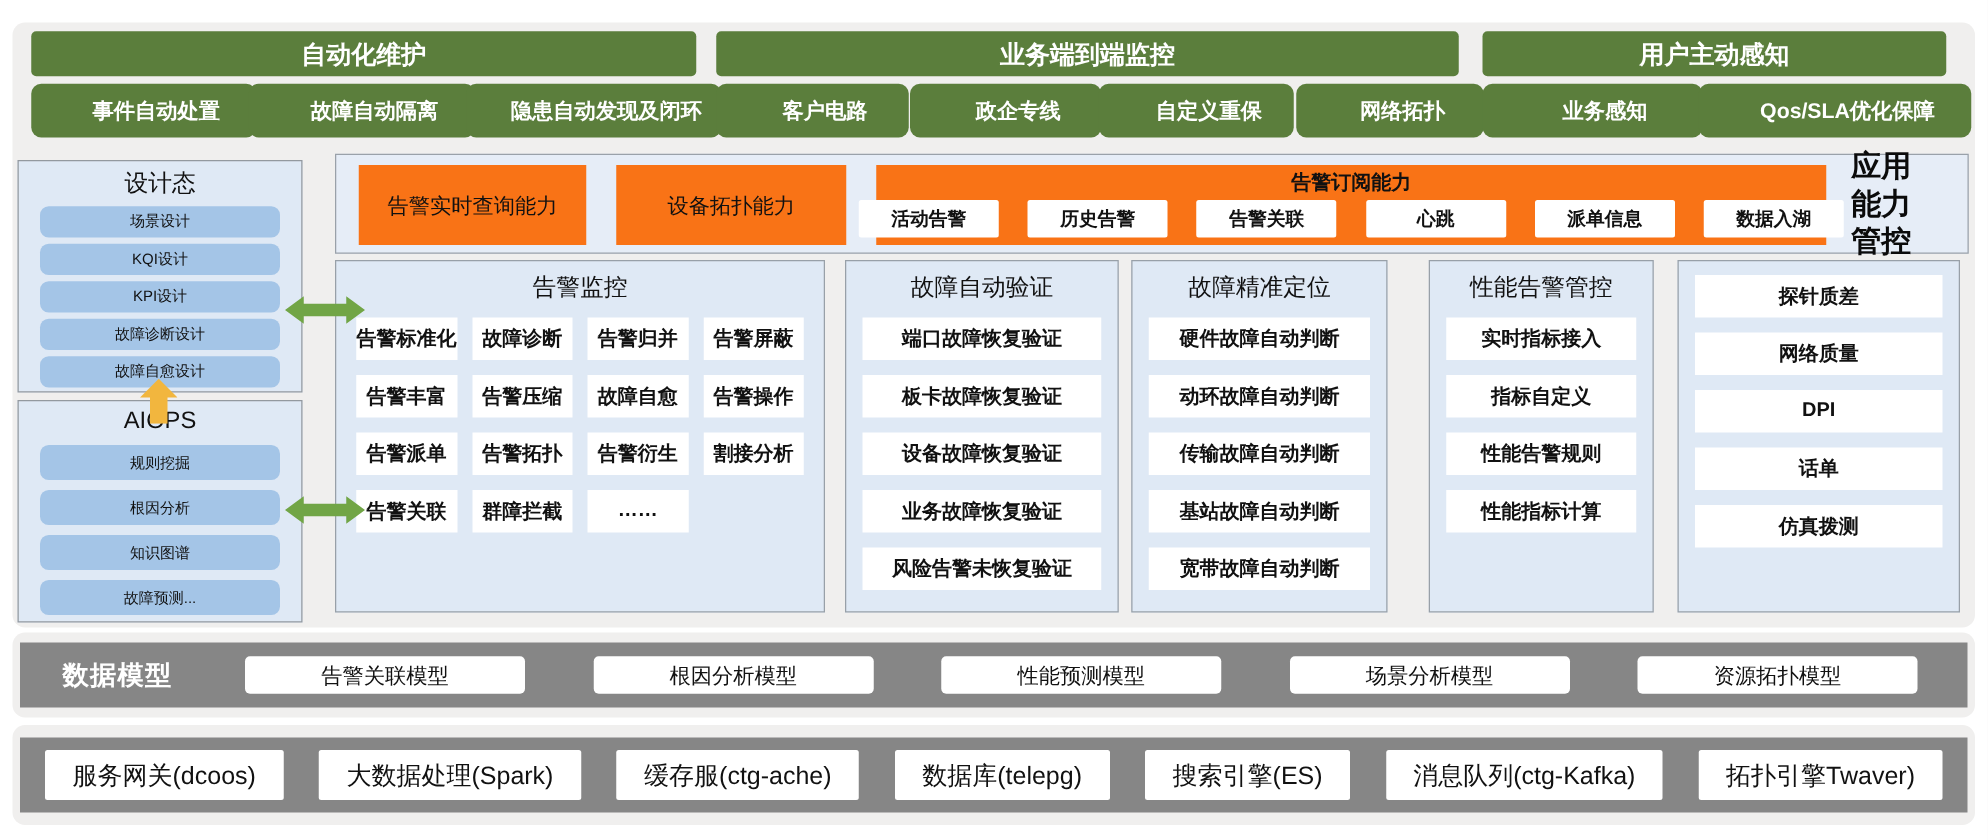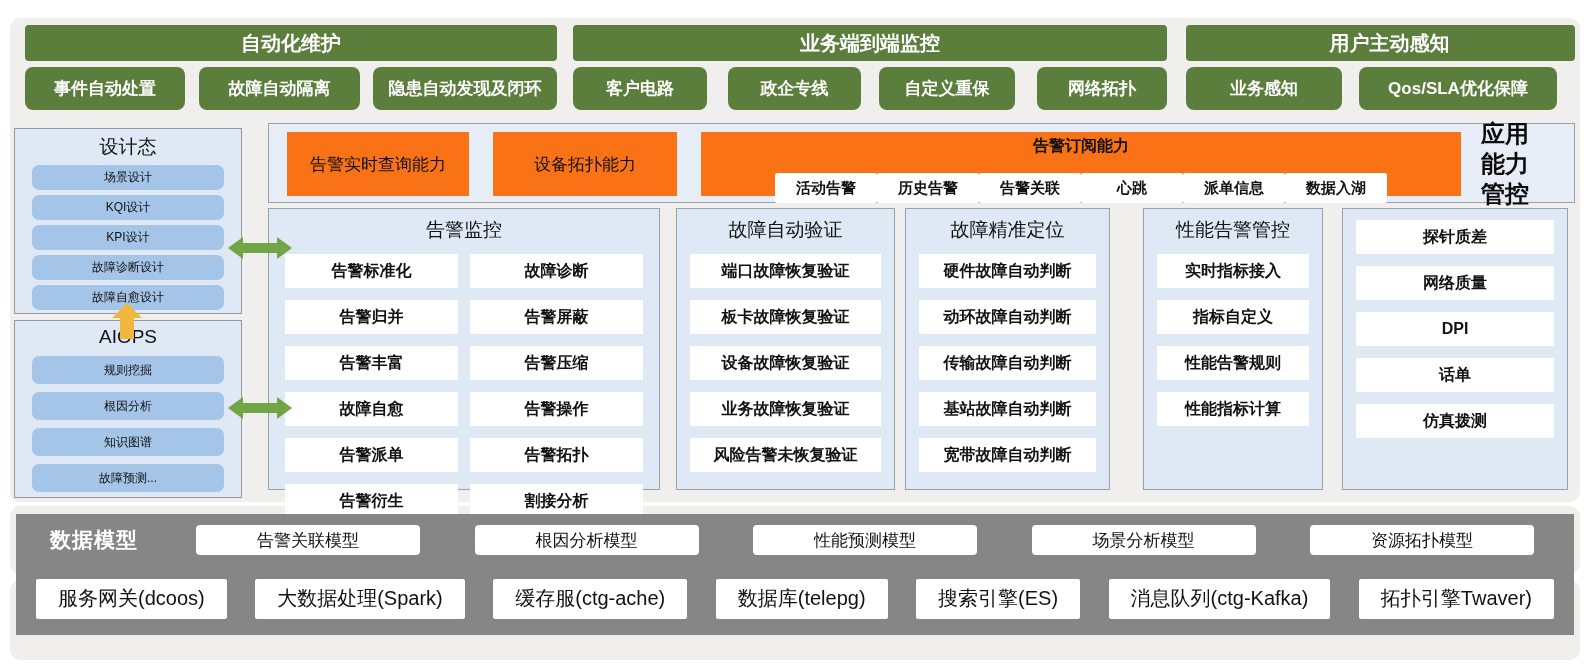--- a/index.html
+++ b/index.html
@@ -6,25 +6,25 @@
   body{font-family:"Liberation Sans","DejaVu Sans",sans-serif;color:#111;}
   #stage{position:relative;width:1590px;height:672px;background:#fff;overflow:hidden;}
   .strip{position:absolute;left:10px;width:1570px;background:#f0efee;border-radius:10px;}
   #strip-main{top:18px;height:484px;}
   #strip-model{top:506px;height:68px;}
   #strip-infra{top:580px;height:80px;}
 
   
   .ghead{position:absolute;top:25px;height:36px;background:#5b7e3c;color:#fff;font-weight:bold;
          font-size:20px;display:flex;align-items:center;justify-content:center;border-radius:4px;}
-  #gh1{left:25px;width:532px;} #gh2{left:573px;width:594px;} #gh3{left:1186px;width:371px;padding-left:18px;}
+  #gh1{left:25px;width:532px;} #gh2{left:573px;width:594px;} #gh3{left:1186px;width:371px;}
 
   
   .gbtn{position:absolute;top:67px;height:43px;background:#5b7e3c;color:#fff;font-weight:bold;
-        font-size:17px;display:flex;align-items:center;justify-content:center;border-radius:8px;}
+        font-size:17px;display:flex;align-items:center;justify-content:center;border-radius:8px;padding-left:20px;}
   .b1{left:25px;width:160px;} .b2{left:199px;width:161px;} .b3{left:373px;width:184px;}
   .b4{left:573px;width:134px;} .b5{left:728px;width:133px;} .b6{left:879px;width:136px;}
   .b7{left:1037px;width:130px;} .b8{left:1186px;width:156px;} .b9{left:1359px;width:198px;text-align:right;}
 
   
   .panel{position:absolute;background:#dfe9f5;border:1px solid #93999f;box-sizing:border-box;}
   #panel-design{left:14px;top:128px;width:228px;height:186px;}
   #panel-aiops{left:14px;top:320px;width:228px;height:178px;}
   .panel-title{text-align:center;font-size:19px;margin-top:5px;color:#111;}
   .side-item{width:192px;background:#a4c5e7;border-radius:7px;margin:5px auto 0;
@@ -38,47 +38,47 @@
   #arrowUp{position:absolute;left:112px;top:303px;width:30px;height:36px;z-index:6;}
 
   
   #cap-panel{position:absolute;left:268px;top:123px;width:1307px;height:80px;background:#e6edf7;
              border:1px solid #9aa1a9;box-sizing:border-box;}
   .bluebox{position:absolute;top:8px;height:64px;background:#f97316;display:flex;
            align-items:center;justify-content:center;font-size:17px;color:#111;}
   #capbox1{left:18px;width:182px;} #capbox2{left:224px;width:184px;}
   #subbox{left:432px;width:760px;flex-direction:column;justify-content:flex-start;}
   .sub-title{font-weight:bold;font-size:16px;margin-top:4px;}
-  .sub-items{display:flex;justify-content:space-between;width:612px;margin-top:16px;}
+  .sub-items{display:flex;justify-content:space-between;width:788px;margin-top:3px;}
   .sub-chip{width:112px;height:30px;background:#fff;border-radius:2px;display:flex;
             align-items:center;justify-content:center;font-weight:bold;font-size:15px;}
   #cap-label{position:absolute;left:1212px;top:0;height:80px;width:66px;display:flex;
              align-items:center;font-weight:bold;font-size:24px;line-height:1.25;
              word-break:break-all;color:#0b0b0b;}
 
   
   .col{position:absolute;top:208px;height:282px;background:#dfe9f5;border:1px solid #98a0a8;box-sizing:border-box;}
   #col1{left:268px;width:392px;} #col2{left:676px;width:219px;} #col3{left:905px;width:205px;}
   #col4{left:1143px;width:180px;} #col5{left:1342px;width:226px;}
   .col-title{text-align:center;font-size:19px;margin-top:8px;color:#111;}
   .wbox{background:#fff;font-weight:bold;font-size:16px;color:#111;height:34px;
         display:flex;align-items:center;justify-content:center;}
-  .grid3{display:grid;grid-template-columns:repeat(2,1fr);column-gap:12px;row-gap:12px;margin:11px 16px 0;}
+  .grid3{display:grid;grid-template-columns:repeat(4,1fr);column-gap:12px;row-gap:12px;margin:11px 16px 0;}
   .stack{display:flex;flex-direction:column;gap:12px;margin:11px 13px 0;}
 
   
   #model-bar{position:absolute;left:16px;top:514px;width:1558px;height:52px;background:#868686;
              display:flex;align-items:center;}
   #model-label{margin-left:34px;color:#fff;font-weight:bold;font-size:21px;letter-spacing:1px;}
   #model-boxes{flex:1;display:flex;justify-content:space-between;margin-left:58px;margin-right:40px;}
   .mbox{width:224px;height:30px;background:#fff;border-radius:4px;display:flex;
         align-items:center;justify-content:center;font-size:17px;color:#111;}
 
   
-  #infra-bar{position:absolute;left:16px;top:562px;width:1558px;height:73px;background:#868686;
+  #infra-bar{position:absolute;left:16px;top:590px;width:1558px;height:60px;background:#868686;
              display:flex;align-items:center;justify-content:space-between;padding:0 20px;box-sizing:border-box;text-align:center;}
   .ibox{height:40px;background:#fff;border-radius:2px;display:flex;align-items:center;
         justify-content:center;font-size:20px;color:#111;padding:0 22px;}
 </style>
 </head>
 <body>
 
 <div id="stage">
   <div class="strip" id="strip-main"></div>
   <div class="strip" id="strip-model"></div>

